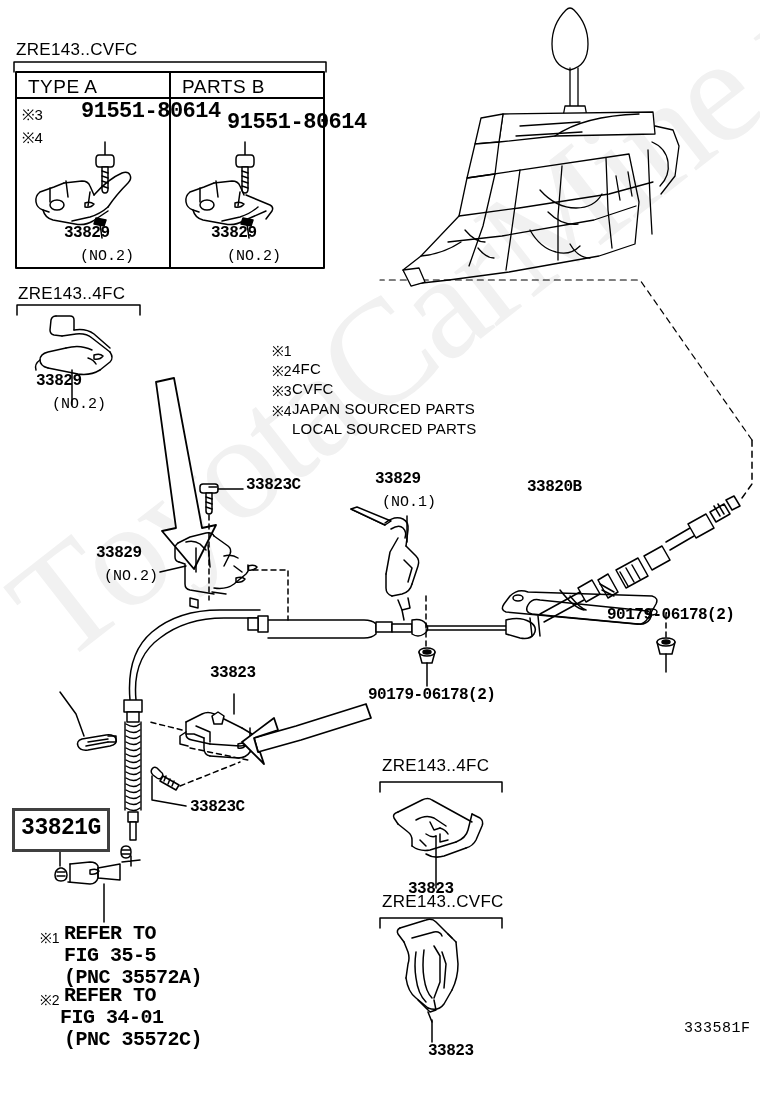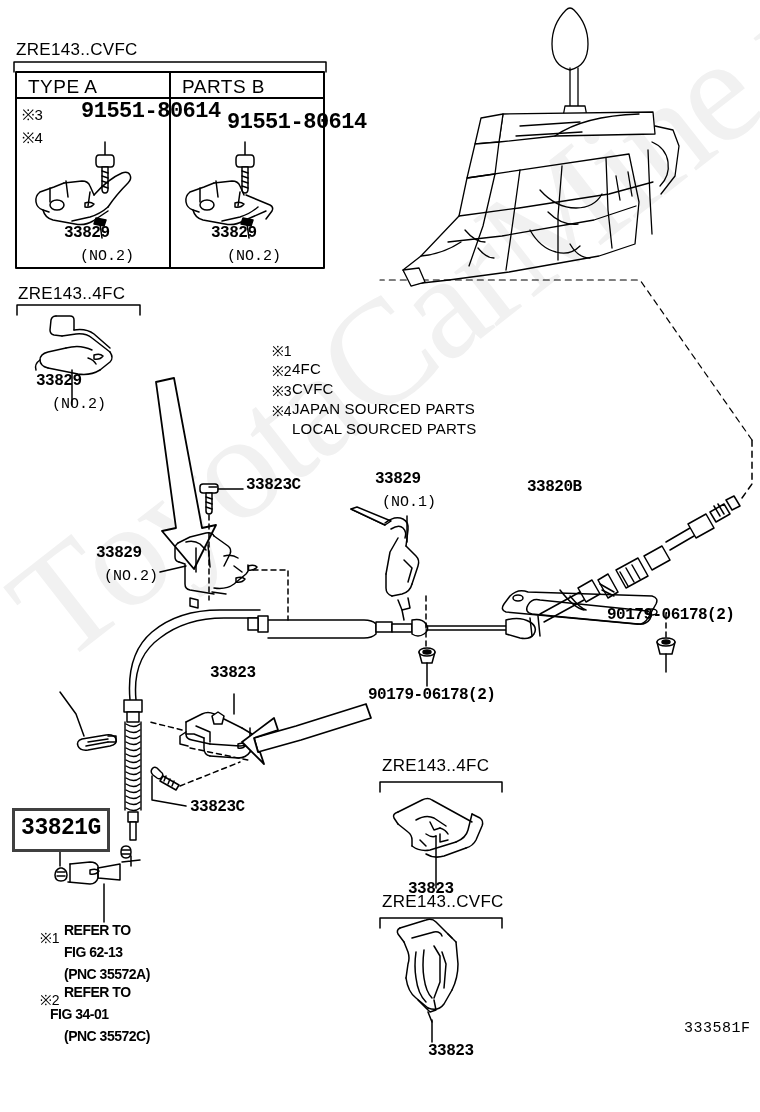--- a/index.html
+++ b/index.html
@@ -95,23 +95,23 @@
     letter-spacing: 0.5px;
   }
   .note {
     font-family: "Liberation Sans", sans-serif;
     font-weight: 400;
     font-size: 15px;
     letter-spacing: 0.2px;
     margin-top: 20px;
   }
   .refer {
-    font-family: Liberation Sans, sans-serif;
+    font-family: Liberation Mono, monospace;
     font-weight: 700;
-    font-size: 14px;
+    font-size: 20px;
     letter-spacing: -0.5px;
   }
   .mark {
     font-family: "Liberation Sans", sans-serif;
     font-size: 15px;
   }
   .mark-b {
     font-family: "Liberation Sans", sans-serif;
     font-size: 14px;
   }
@@ -527,26 +527,26 @@
     <div class="lbl pn" style="left:190px; top:798px;">33823C</div>
 
     <div class="lbl grp" style="left:382px; top:756px;">ZRE143..4FC</div>
     <div class="lbl pn" style="left:408px; top:880px;">33823</div>
 
     <div class="lbl grp" style="left:382px; top:892px;">ZRE143..CVFC</div>
     <div class="lbl pn" style="left:428px; top:1042px;">33823</div>
 
     <div class="lbl mark-b" style="left:40px; top:928px;">※1</div>
     <div class="lbl refer" style="left:64px; top:922px;">REFER TO</div>
-    <div class="lbl refer" style="left:64px; top:944px;">FIG 62-13</div>
+    <div class="lbl refer" style="left:64px; top:944px;">FIG 35-5</div>
     <div class="lbl refer" style="left:64px; top:966px;">(PNC 35572A)</div>
 
     <div class="lbl mark-b" style="left:40px; top:990px;">※2</div>
     <div class="lbl refer" style="left:64px; top:984px;">REFER TO</div>
-    <div class="lbl refer" style="left:50px; top:1006px;">FIG 34-01</div>
+    <div class="lbl refer" style="left:60px; top:1006px;">FIG 34-01</div>
     <div class="lbl refer" style="left:64px; top:1028px;">(PNC 35572C)</div>
 
     <div class="lbl figid" style="left:684px; top:1020px;">333581F</div>
   </div>
 
   <div id="highlight-box">
     <div class="hl-text">33821G</div>
   </div>
 
 </div>

